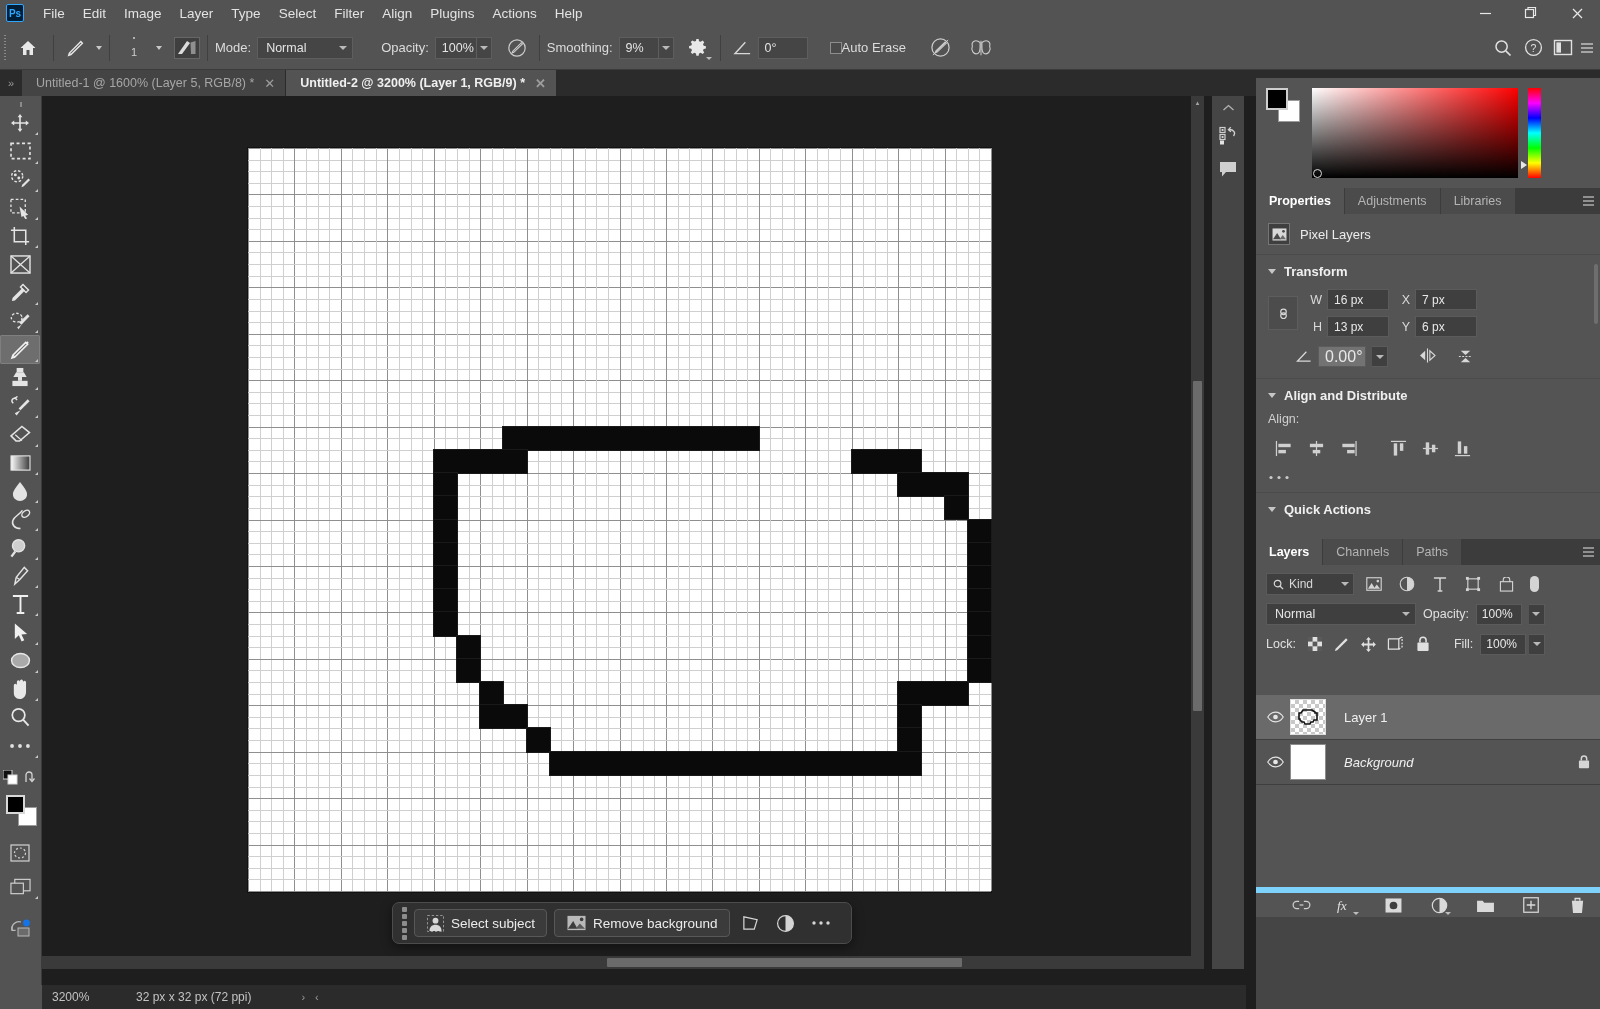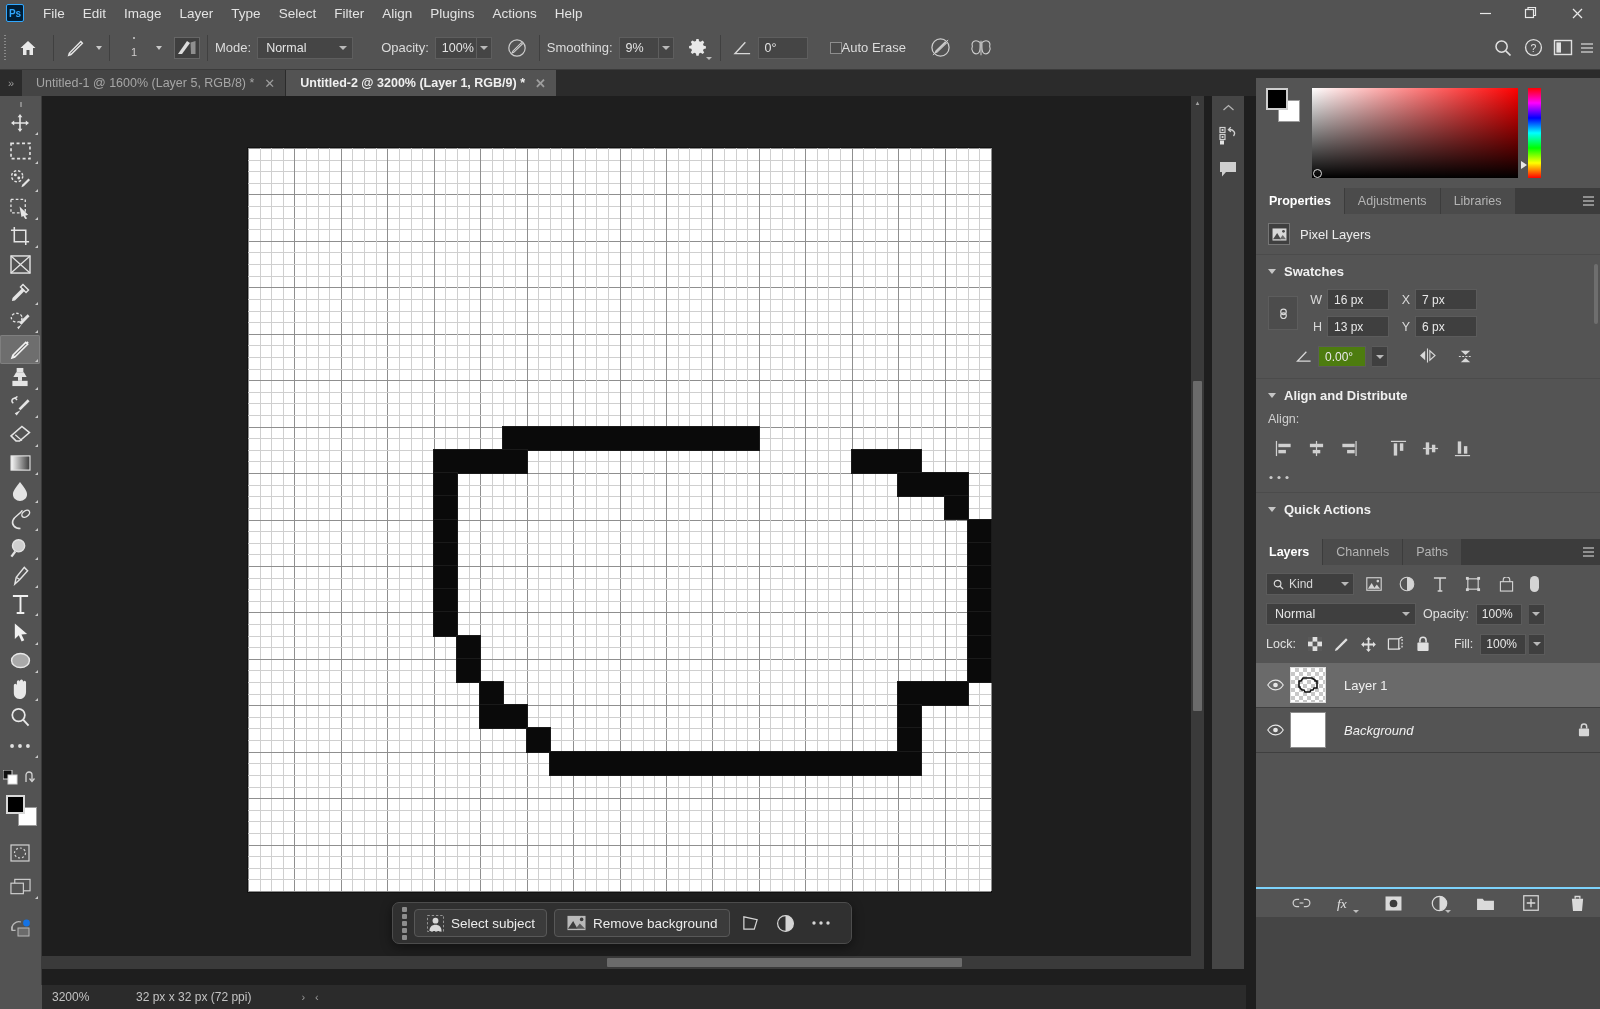--- a/index.html
+++ b/index.html
@@ -165,22 +165,22 @@
   .xf-grid { display:flex; align-items:center; gap:10px; margin-top:10px; }
   .link-btn { width:30px;height:34px; background:#4c4c4c; border:1px solid #5d5d5d;
     display:flex;align-items:center;justify-content:center; }
   .xf-rows { display:flex; flex-direction:column; gap:6px; }
   .xf-row { display:flex; align-items:center; gap:5px; }
   .xf-lab { width:14px; text-align:right; color:#dadada; font-size:12.5px; }
   .xf-in { width:62px; height:21px; background:#3f3f3f; border:1px solid #5b5b5b;
     color:#e8e8e8; font-size:12px; display:flex;align-items:center; padding-left:6px; }
   .xf-lab2 { width:16px; text-align:right; color:#dadada; font-size:12.5px; }
   .rot-row { display:flex; align-items:center; gap:6px; margin-top:9px; padding-left:28px; }
-  .rot-in { width:48px;height:21px; background:#4d7c0f;border:1px solid #5b5b5b;
-    color:#e8e8e8;font-size:12px; display:flex;align-items:center;padding-left:6px; }
+  .rot-in { width:48px;height:21px; background:#737373;border:1px solid #5b5b5b;
+    color:#e8e8e8;font-size:16px; display:flex;align-items:center;padding-left:6px; }
   .rot-spin { width:16px;height:21px;background:#3f3f3f;border:1px solid #5b5b5b;border-left:none;
     display:flex;align-items:center;justify-content:center; }
   .flip-grp { display:flex; gap:20px; margin-left:24px; }
   .align-lab { color:#d0d0d0; font-size:12.5px; margin-top:9px; }
   .align-row { display:flex; align-items:center; margin-top:10px; }
   .al-ico { width:32px;height:24px; display:flex;align-items:center;justify-content:center; }
   .al-gap { width:18px; }
   .dots-right { text-align:right; color:#c9c9c9; letter-spacing:2px; font-size:15px;
     margin-top:14px; padding-right:14px; }
 
@@ -193,35 +193,35 @@
   .lp-blend { display:flex; align-items:center; gap:7px; padding:2px 10px 6px 10px; }
   .blend-sel { width:150px;height:22px;background:#3f3f3f;border:1px solid #5b5b5b;
     display:flex;align-items:center;justify-content:space-between; padding:0 5px 0 8px;
     font-size:12.5px;color:#e6e6e6; }
   .op-in { width:46px;height:21px;background:#3f3f3f;border:1px solid #5b5b5b;
     color:#e8e8e8;font-size:12px;display:flex;align-items:center;padding-left:5px; }
   .lp-lock { display:flex; align-items:center; gap:3px; padding:2px 10px 8px 10px; }
   .lk-ico { width:24px;height:22px;display:flex;align-items:center;justify-content:center; }
   .layer-row { display:flex; align-items:center; height:45px; border-bottom:1px solid #3f3f3f;
     padding:0 10px 0 4px; }
-  .layer-row.selected { background:#6a6a6a; }
+  .layer-row.selected { background:#6a6a6a;margin-top:32px; }
   .eye { width:30px; display:flex; align-items:center; justify-content:center; }
   .lay-thumb { width:36px;height:36px; background:#fff; border:1px solid #8c8c8c;
     position:relative; overflow:hidden; flex:none; }
   .lay-thumb.sel { border:1px solid #dcdcdc; }
   .checker { position:absolute; inset:0;
     background-image:
       linear-gradient(45deg,#c8c8c8 25%,transparent 25%,transparent 75%,#c8c8c8 75%),
       linear-gradient(45deg,#c8c8c8 25%,transparent 25%,transparent 75%,#c8c8c8 75%);
     background-size:8px 8px; background-position:0 0,4px 4px; background-color:#fff; }
   .lay-name { margin-left:18px; font-size:13px; color:#f0f0f0; }
   .lay-name.italic { font-style:italic; }
   .lay-lock { margin-left:auto; }
   .lp-footer { position:absolute; left:0; bottom:0; width:344px; height:30px;
-    background:#545454; border-top:2px solid #7dd3fc;
+    background:#545454; border-top:6px solid #7dd3fc;
     display:flex; align-items:center; justify-content:flex-end; gap:16px; padding-right:8px; }
   .lpf-ico { width:30px;height:26px;display:flex;align-items:center;justify-content:center;
     position:relative; }
   .scroll-tick { position:absolute; right:2px; width:4px; background:#6e6e6e; border-radius:2px; }
   svg { display:block; }
 </style>
 </head>
 <body>
 
 <div id="app">
@@ -913,21 +913,21 @@
                 <path d="M8 12 L11.5 7.5 L15 12 Z" fill="#6d6d6d"></path>
                 <circle cx="12.3" cy="3.6" r="1.5" fill="#4a4a4a"></circle>
               </svg>
           </div>
           <div style="font-size:13px;color:#ececec">Pixel Layers</div>
         </div>
 
         <div class="sect">
           <div class="sect-title">
             <span class="chev"></span>
-            <span>Swatches</span>
+            <span>Transform</span>
           </div>
           <div class="xf-grid">
             <div class="link-btn">
               <svg width="13" height="17" viewBox="0 0 14 18">
                   <path d="M7 4.2 A3 3 0 0 1 7 10.2 A3 3 0 0 1 7 4.2 Z" fill="none" stroke="#d8d8d8" stroke-width="1.3"></path>
                   <path d="M7 8.4 A3 3 0 0 1 7 14.4 A3 3 0 0 1 7 8.4 Z" fill="none" stroke="#d8d8d8" stroke-width="1.3"></path>
                 </svg>
             </div>
             <div class="xf-rows">
               <div class="xf-row">

